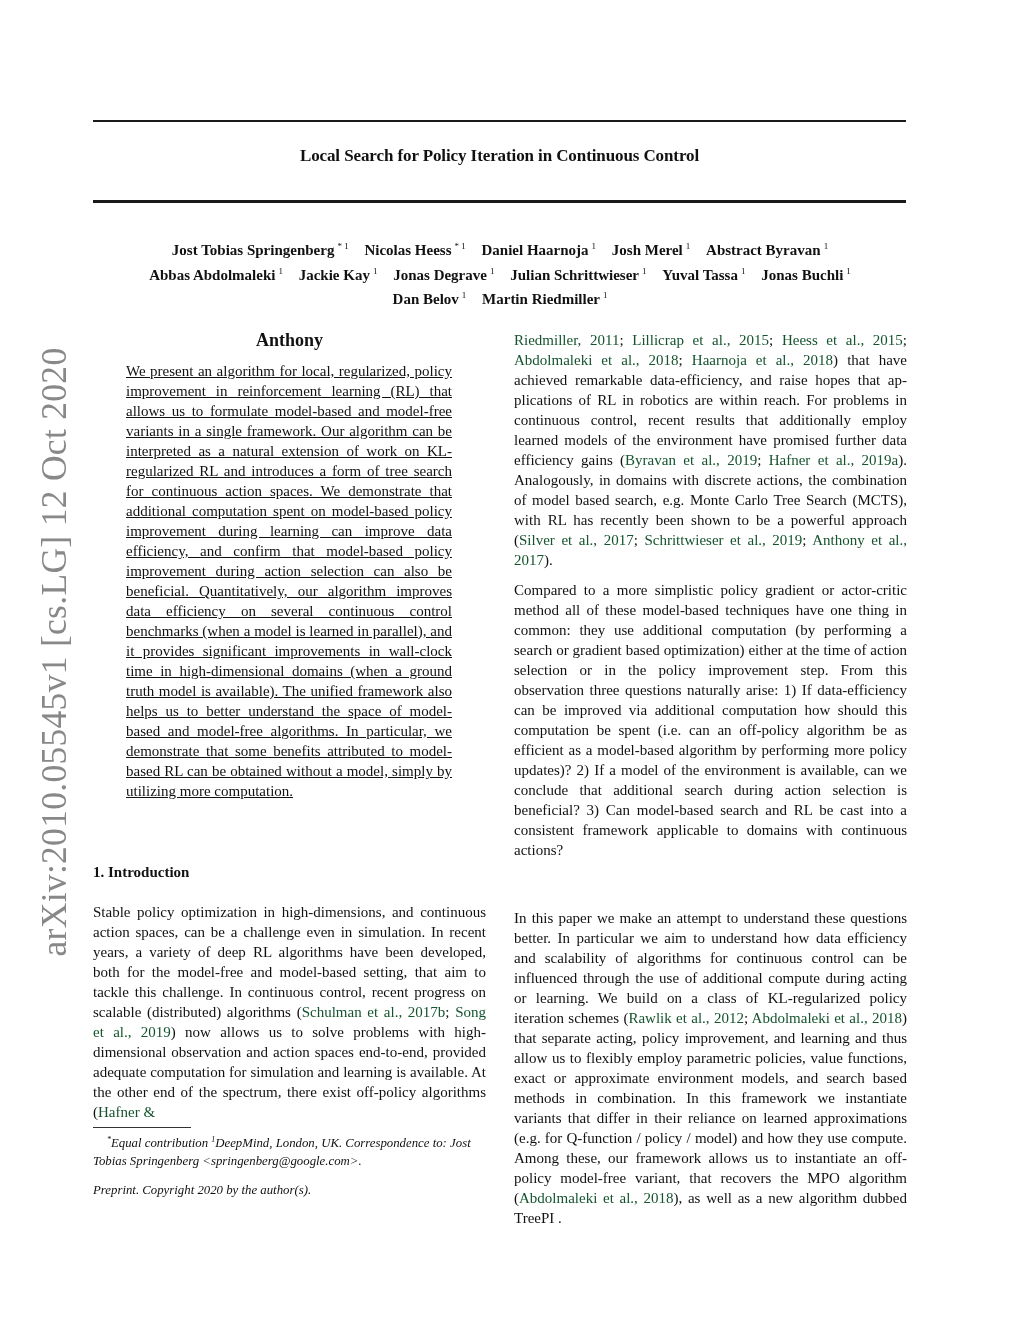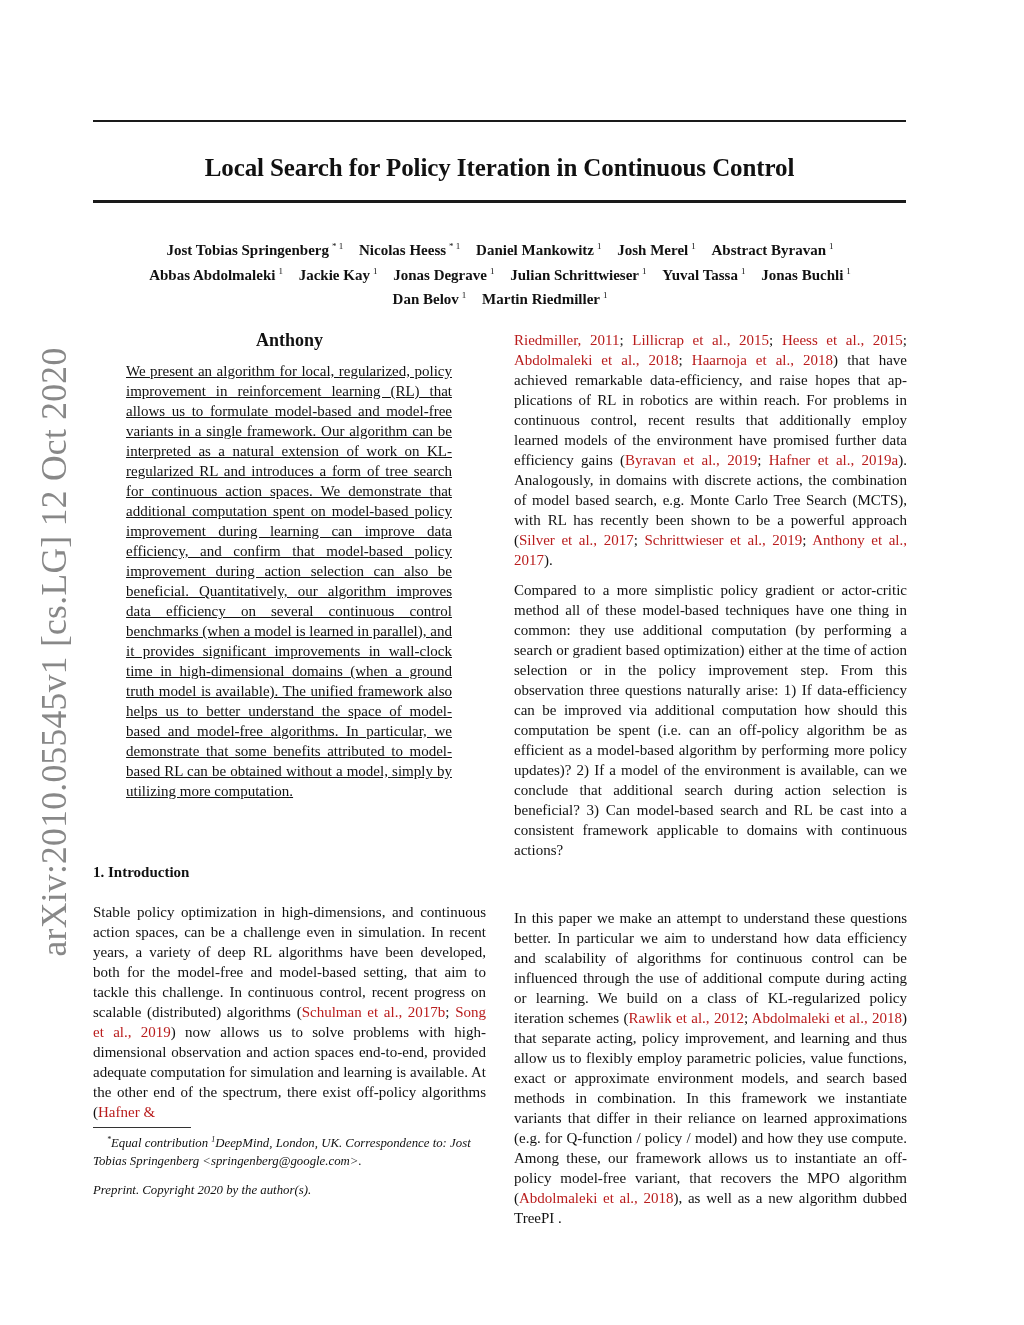--- a/index.html
+++ b/index.html
@@ -5,21 +5,21 @@
   html, body { margin: 0; padding: 0; background: #ffffff; }
   body {
     width: 1024px; height: 1325px; position: relative; overflow: hidden;
     font-family: "Liberation Serif", "DejaVu Serif", serif; color: #111;
   }
   .rule { position: absolute; left: 93px; width: 813px; height: 2px; background: #1a1a1a; }
   .rule.top { top: 120px; height: 2px; }
   .rule.bottom { top: 200px; height: 3px; }
   .title {
     position: absolute; top: 146px; left: 93px; width: 813px; text-align: center;
-    font-weight: bold; font-size: 25px; letter-spacing: -0.1px; margin-top: 8px;
+    font-weight: bold; font-size: 17px; letter-spacing: -0.1px;
   }
   .authors {
     position: absolute; top: 236px; left: 110px; width: 780px; text-align: center;
     font-weight: bold; font-size: 15px; line-height: 20.5px;
   }
   .author { white-space: nowrap; margin: 0 6px; }
   .author sup { font-weight: normal; font-size: 9px; vertical-align: 6px; margin-left: 3px; }
   .arxiv {
     position: absolute; left: 54px; top: 652px; transform-origin: center center;
     transform: translate(-50%, -50%) rotate(-90deg);
@@ -33,21 +33,21 @@
   }
   .abstract {
     position: absolute; top: 361px; left: 126px; width: 326px;
     font-size: 15px; line-height: 20px; text-align: justify; hyphens: manual; text-decoration: underline;
   }
   .para { font-size: 15px; line-height: 20px; text-align: justify; margin: 0; }
   .section-head {
     position: absolute; top: 864px; left: 93px; font-weight: bold; font-size: 15px;
   }
   .intro-p1 { top: 902px; }
-  .cite { color: #b91c1c; }
+  .cite { color: #14532d; }
   .footrule { position: absolute; top: 1127px; left: 93px; width: 98px; height: 1px; background: #333; }
   .footnote {
     position: absolute; top: 1131px; left: 93px; width: 395px; font-size: 12.8px; line-height: 18px; font-style: italic;
   }
   .footnote .fn-indent { display: inline-block; width: 14px; }
   .footnote sup { font-size: 8px; vertical-align: 5px; }
   .preprint {
     position: absolute; top: 1183px; left: 93px; font-style: italic; font-size: 12.8px;
   }
   .r-p1 { top: 330px; }
@@ -57,21 +57,21 @@
 </head>
 <body>
 
 <div class="rule top"></div>
 <div class="title">Local Search for Policy Iteration in Continuous Control</div>
 <div class="rule bottom"></div>
 
 <div class="authors">
   <span class="author"><span>Jost Tobias Springenberg</span><sup>* 1</sup></span>
   <span class="author"><span>Nicolas Heess</span><sup>* 1</sup></span>
-  <span class="author"><span>Daniel Mankowitz</span><sup>1</sup></span>
+  <span class="author"><span>Daniel Haarnoja</span><sup>1</sup></span>
   <span class="author"><span>Josh Merel</span><sup>1</sup></span>
   <span class="author"><span>Abstract Byravan</span><sup>1</sup></span><br>
   <span class="author"><span>Abbas Abdolmaleki</span><sup>1</sup></span>
   <span class="author"><span>Jackie Kay</span><sup>1</sup></span>
   <span class="author"><span>Jonas Degrave</span><sup>1</sup></span>
   <span class="author"><span>Julian Schrittwieser</span><sup>1</sup></span>
   <span class="author"><span>Yuval Tassa</span><sup>1</sup></span>
   <span class="author"><span>Jonas Buchli</span><sup>1</sup></span><br>
   <span class="author"><span>Dan Belov</span><sup>1</sup></span>
   <span class="author"><span>Martin Riedmiller</span><sup>1</sup></span>

